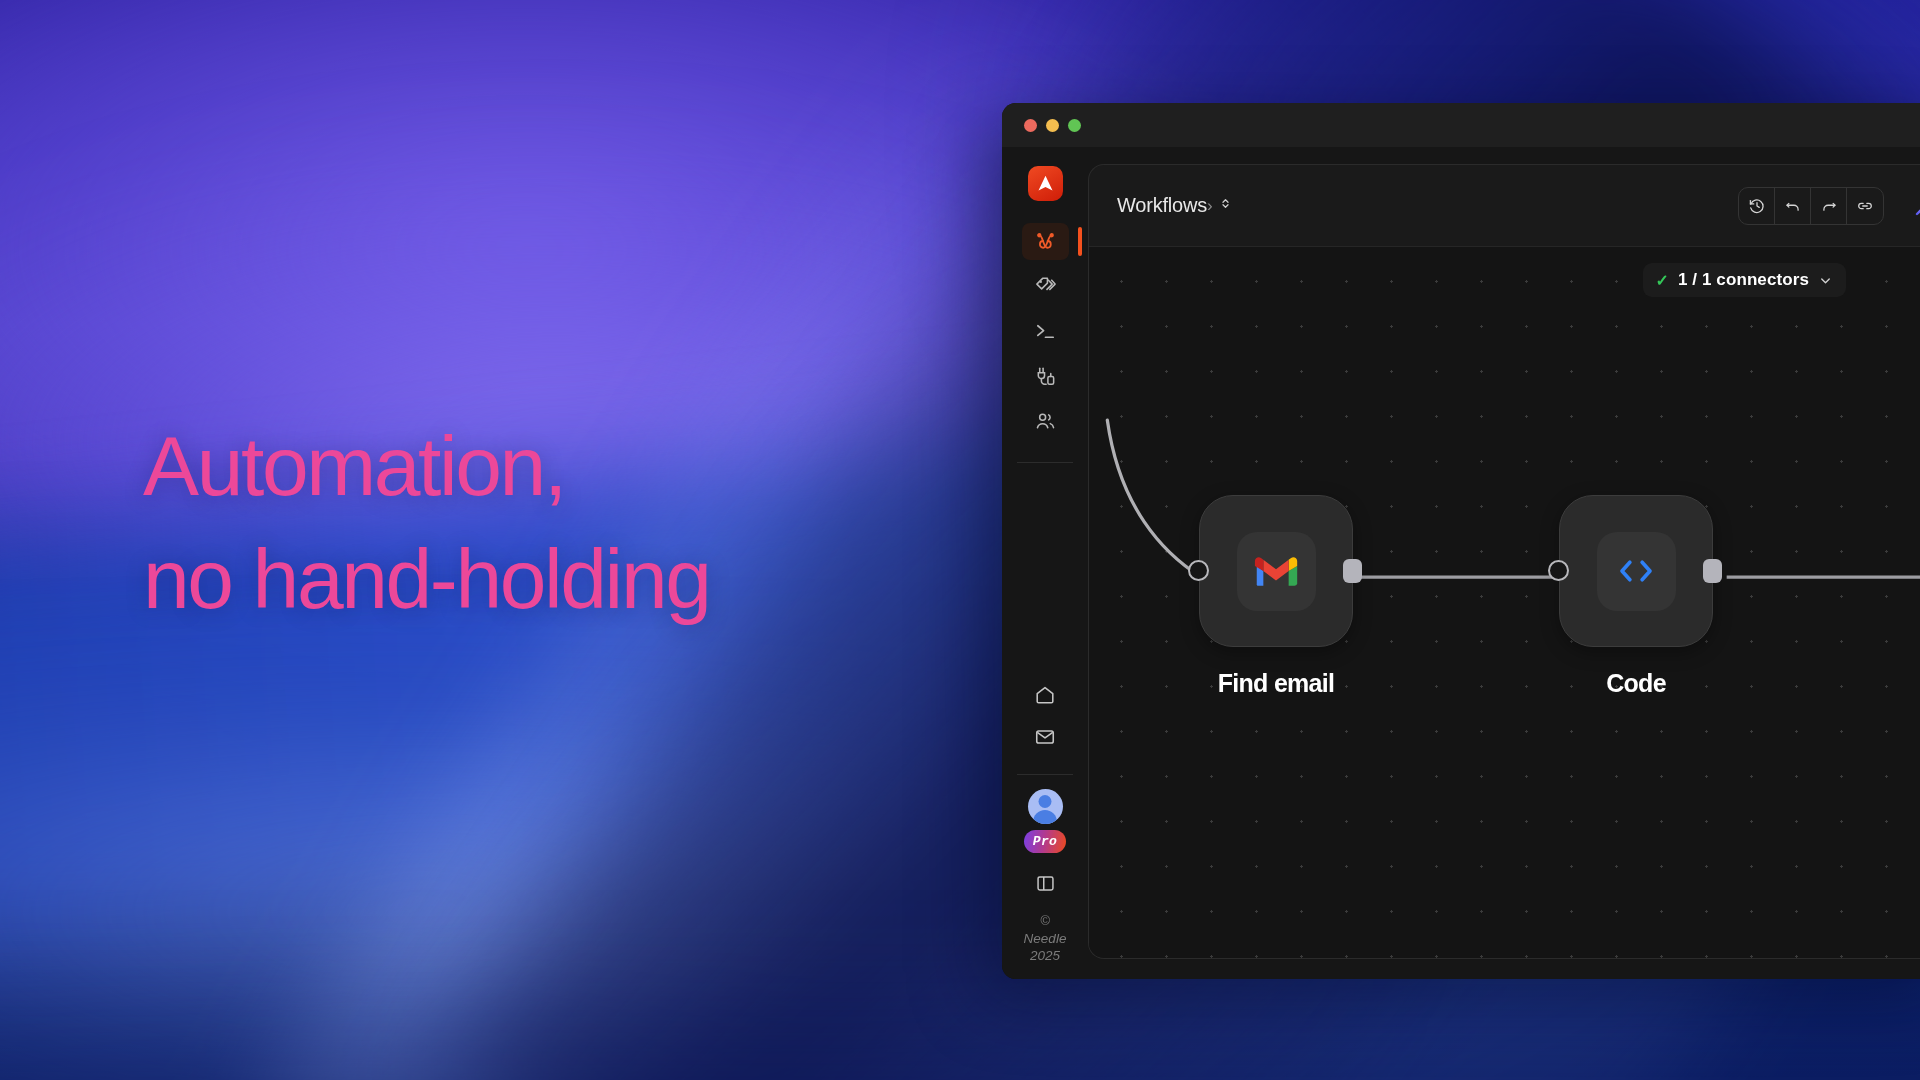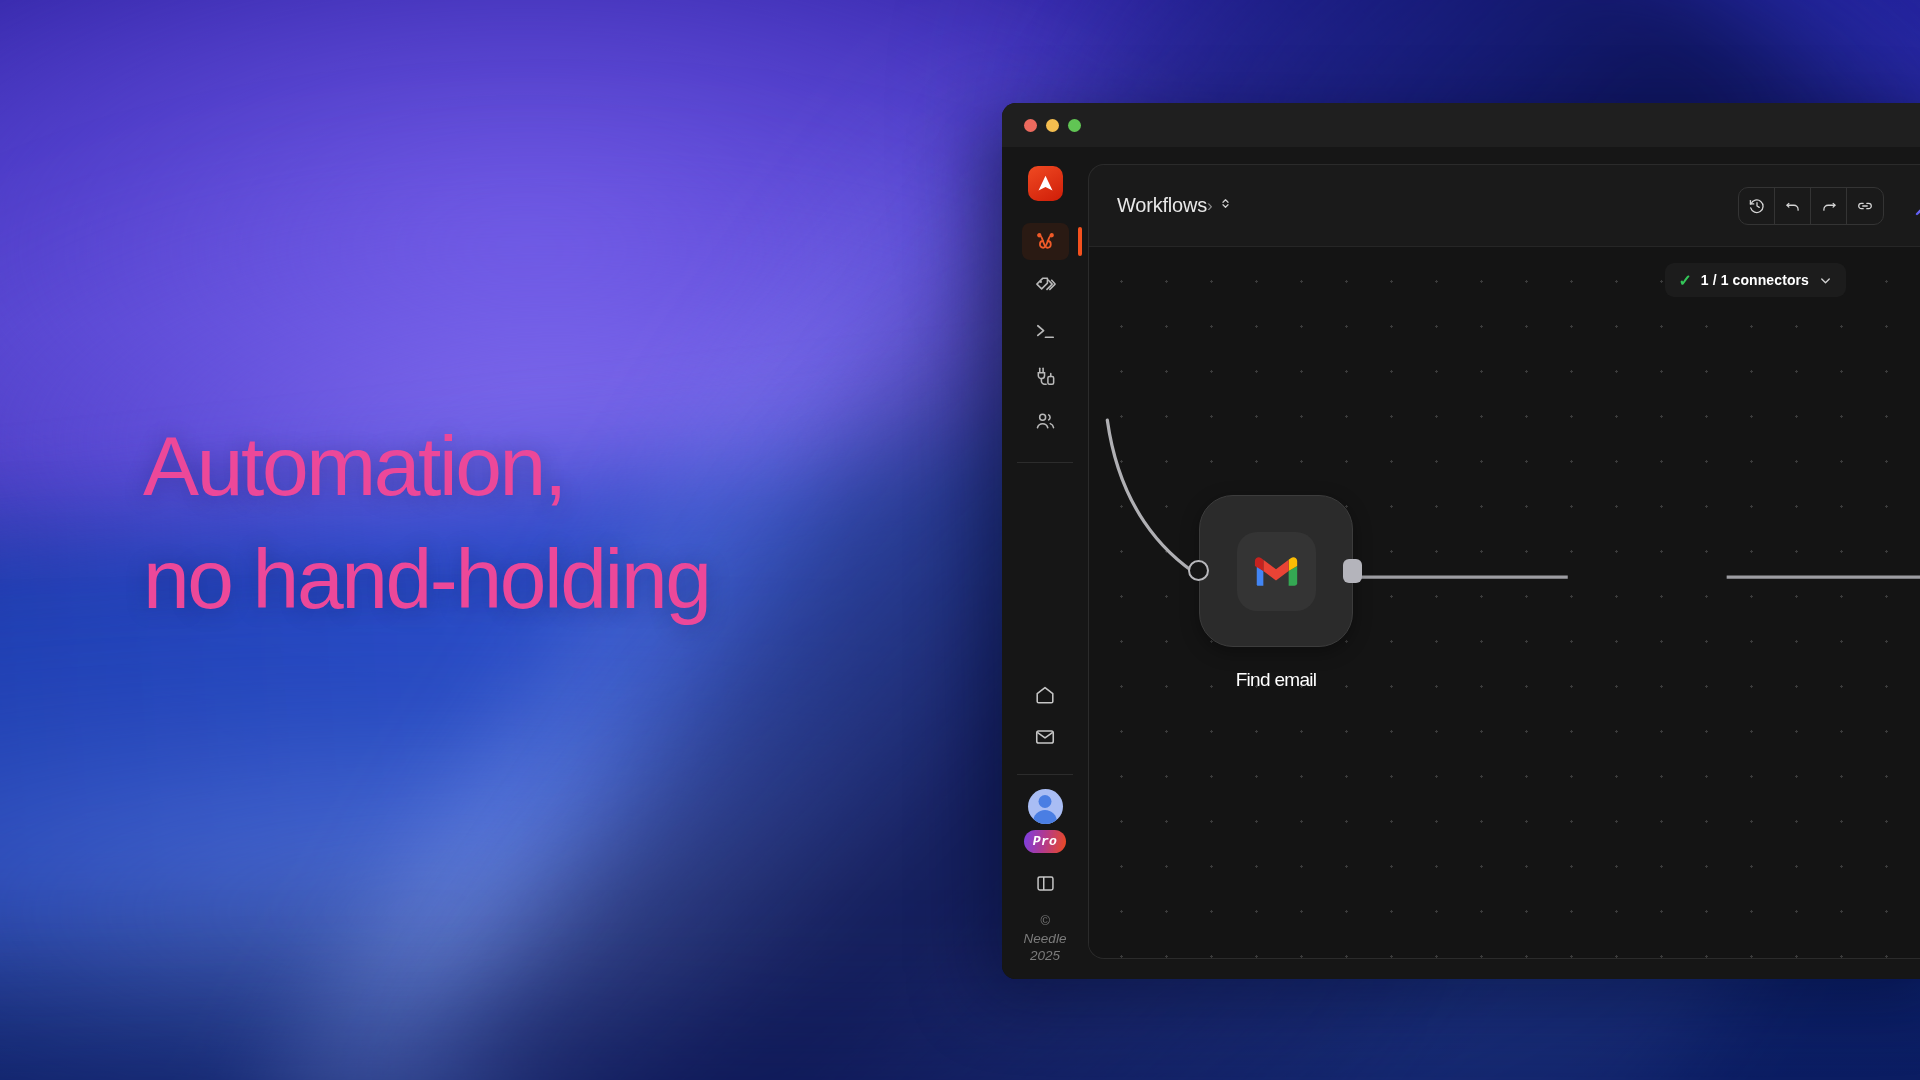--- a/index.html
+++ b/index.html
@@ -201,39 +201,39 @@
     background-size:45px 45px;
     background-position:10px 12px;
   }
   #connectors-pill {
     position:absolute; right:116px; top:16px; height:34px;
     display:flex; align-items:center; gap:9px;
     padding:0 13px; border-radius:9px; background:#1c1c1c;
     z-index:4;
   }
   #connectors-check { color:#34c759; font-size:16px; font-weight:700; }
-  #connectors-label { color:#fff; font-size:14px; font-weight:700; letter-spacing:0.1px; }
+  #connectors-label { color:#fff; font-size:17px; font-weight:700; letter-spacing:0.1px; }
   #connectors-caret { color:#d0d0d0; display:flex; }
 
   #edges { position:absolute; inset:0; z-index:1; }
 
   .node { position:absolute; z-index:2; }
   .node-box {
     width:154px; height:152px; border-radius:34px;
     background:#2b2b2b; border:1px solid #3c3c3c;
     display:flex; align-items:center; justify-content:center;
     box-shadow:0 5px 18px rgba(0,0,0,0.35);
   }
   .node-icon-tile {
     width:79px; height:79px; border-radius:20px; background:#343434;
     display:flex; align-items:center; justify-content:center;
   }
   .node-label {
     margin-top:22px; text-align:center; color:#fff;
-    font-size:19px; font-weight:400; letter-spacing:-0.7px;
+    font-size:25px; font-weight:700; letter-spacing:-0.7px;
   }
   .port-in {
     position:absolute; left:-11px; top:65px;
     width:21px; height:21px; border-radius:50%;
     background:#161616; border:2.5px solid #b8b8bc; z-index:3;
   }
   .port-out {
     position:absolute; right:-9px; top:64px;
     width:19px; height:24px; border-radius:6px;
     background:#b4b4bb; z-index:3;
@@ -453,17 +453,30 @@
                 <path d="M37.8 5.1v12.3l9.3-5.5V6.6c0-3.4-3.9-5.4-6.6-3.4z" fill="#fbbc04"></path>
                 <path d="M10.2 17.4V5.1L24 15.5l13.8-10.4v12.3L24 27.8z" fill="#ea4335"></path>
                 <path d="M1 6.6v5.3l9.2 5.5V5.1L7.6 3.2C4.9 1.2 1 3.2 1 6.6z" fill="#c5221f"></path>
               </svg>
             </div>
             <span class="port-out"></span>
           </div>
           <div class="node-label">Find email</div>
         </div>
 
+        <div class="node" style="left:470px; top:248px;">
+          <div class="node-box">
+            <span class="port-in"></span>
+            <div class="node-icon-tile">
+              <svg width="42" height="30" viewBox="0 0 48 34" fill="none" stroke="#2f81f7" stroke-width="4.2" stroke-linecap="round" stroke-linejoin="round">
+                <path d="M17 7 8 17l9 10"></path>
+                <path d="M31 7l9 10-9 10"></path>
+              </svg>
+            </div>
+            <span class="port-out"></span>
+          </div>
+          <div class="node-label">Code</div>
+        </div>
 
       </div>
     </section>
   </div>
 </div>
 
 </body></html>

